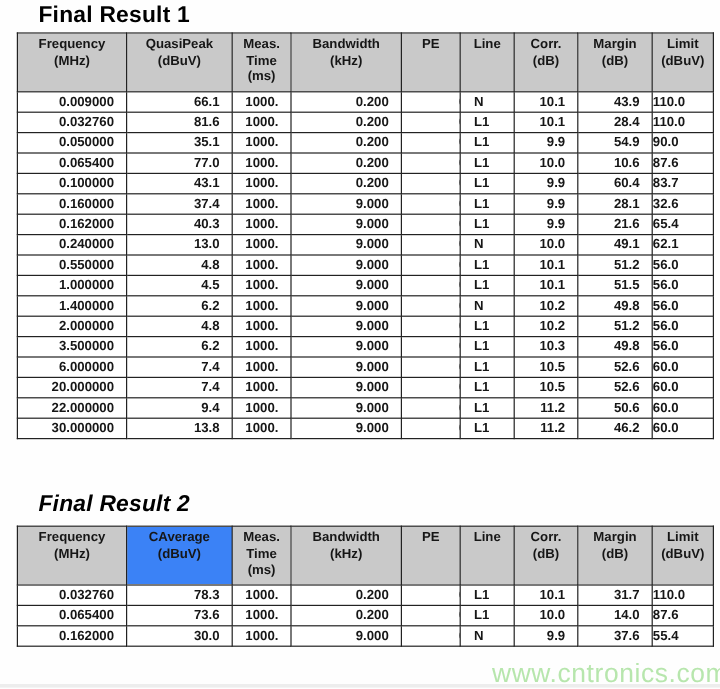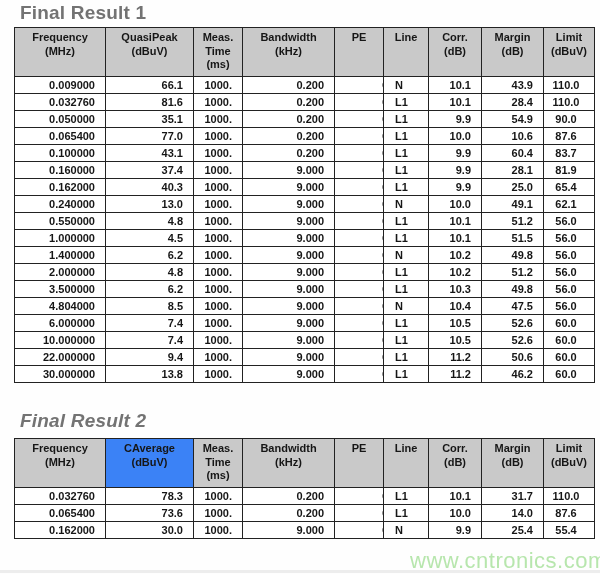--- a/index.html
+++ b/index.html
@@ -8,25 +8,25 @@
     position: relative;
     width: 600px;
     height: 574px;
     background: #fefefe;
     overflow: hidden;
     font-family: "Liberation Sans", sans-serif;
     color: #111;
   }
   .section-title {
     position: absolute;
-    left: 20px;
+    left: 32px;
     font-size: 19px;
     font-weight: bold;
     letter-spacing: 0.2px;
-    color: #737373;
+    color: #000000;
   }
   #title-1 { top: 2px; }
   #title-2 { top: 410px; font-style: italic; }
   table.result-table {
     position: absolute;
     left: 14px;
     width: 580px;
     border-collapse: collapse;
     table-layout: fixed;
     border-radius: 12px;
@@ -52,21 +52,21 @@
   .result-table td {
     background: #ffffff;
     height: 16px;
     line-height: 14px;
     padding: 1px 0;
     white-space: nowrap;
   }
   td.c-right  { text-align: right;  padding-right: 10px; }
   td.c-center { text-align: left; padding-left: 47px; }
   td.c-left   { text-align: left;   padding-left: 11px; }
-  td.c-right-sm { text-align: center; padding-right: 6px; }
+  td.c-right-sm { text-align: left; padding-right: 6px; }
   .watermark {
     position: absolute;
     left: 410px;
     top: 548px;
     font-size: 22px;
     font-weight: normal;
     letter-spacing: 0.5px;
     white-space: nowrap;
   }
   .page-edge {
@@ -176,31 +176,31 @@
         </tr>
         <tr>
           <td class="c-right">0.160000</td>
           <td class="c-right">37.4</td>
           <td class="c-right">1000.</td>
           <td class="c-right">9.000</td>
           <td class="c-center">GN</td>
           <td class="c-left">L1</td>
           <td class="c-right">9.9</td>
           <td class="c-right">28.1</td>
-          <td class="c-right-sm">81.9</td>
+          <td class="c-right-sm">32.6</td>
         </tr>
         <tr>
           <td class="c-right">0.162000</td>
           <td class="c-right">40.3</td>
           <td class="c-right">1000.</td>
           <td class="c-right">9.000</td>
           <td class="c-center">GN</td>
           <td class="c-left">L1</td>
           <td class="c-right">9.9</td>
-          <td class="c-right">25.0</td>
+          <td class="c-right">21.6</td>
           <td class="c-right-sm">65.4</td>
         </tr>
         <tr>
           <td class="c-right">0.240000</td>
           <td class="c-right">13.0</td>
           <td class="c-right">1000.</td>
           <td class="c-right">9.000</td>
           <td class="c-center">GN</td>
           <td class="c-left">N</td>
           <td class="c-right">10.0</td>
@@ -256,43 +256,32 @@
           <td class="c-right">6.2</td>
           <td class="c-right">1000.</td>
           <td class="c-right">9.000</td>
           <td class="c-center">GN</td>
           <td class="c-left">L1</td>
           <td class="c-right">10.3</td>
           <td class="c-right">49.8</td>
           <td class="c-right-sm">56.0</td>
         </tr>
         <tr>
-          <td class="c-right">4.804000</td>
-          <td class="c-right">8.5</td>
-          <td class="c-right">1000.</td>
-          <td class="c-right">9.000</td>
-          <td class="c-center">GN</td>
-          <td class="c-left">N</td>
-          <td class="c-right">10.4</td>
-          <td class="c-right">47.5</td>
-          <td class="c-right-sm">56.0</td>
-        </tr>
-        <tr>
           <td class="c-right">6.000000</td>
           <td class="c-right">7.4</td>
           <td class="c-right">1000.</td>
           <td class="c-right">9.000</td>
           <td class="c-center">GN</td>
           <td class="c-left">L1</td>
           <td class="c-right">10.5</td>
           <td class="c-right">52.6</td>
           <td class="c-right-sm">60.0</td>
         </tr>
         <tr>
-          <td class="c-right">10.000000</td>
+          <td class="c-right">20.000000</td>
           <td class="c-right">7.4</td>
           <td class="c-right">1000.</td>
           <td class="c-right">9.000</td>
           <td class="c-center">GN</td>
           <td class="c-left">L1</td>
           <td class="c-right">10.5</td>
           <td class="c-right">52.6</td>
           <td class="c-right-sm">60.0</td>
         </tr>
         <tr>
@@ -379,21 +368,21 @@
           <td class="c-right-sm">87.6</td>
         </tr>
         <tr>
           <td class="c-right">0.162000</td>
           <td class="c-right">30.0</td>
           <td class="c-right">1000.</td>
           <td class="c-right">9.000</td>
           <td class="c-center">GN</td>
           <td class="c-left">N</td>
           <td class="c-right">9.9</td>
-          <td class="c-right">25.4</td>
+          <td class="c-right">37.6</td>
           <td class="c-right-sm">55.4</td>
         </tr>
       </tbody>
   </table>
 
   <div class="watermark" style="color: rgb(183, 230, 173);">www.cntronics.com</div>
 
   <div class="page-edge"></div>
 
 </div>

